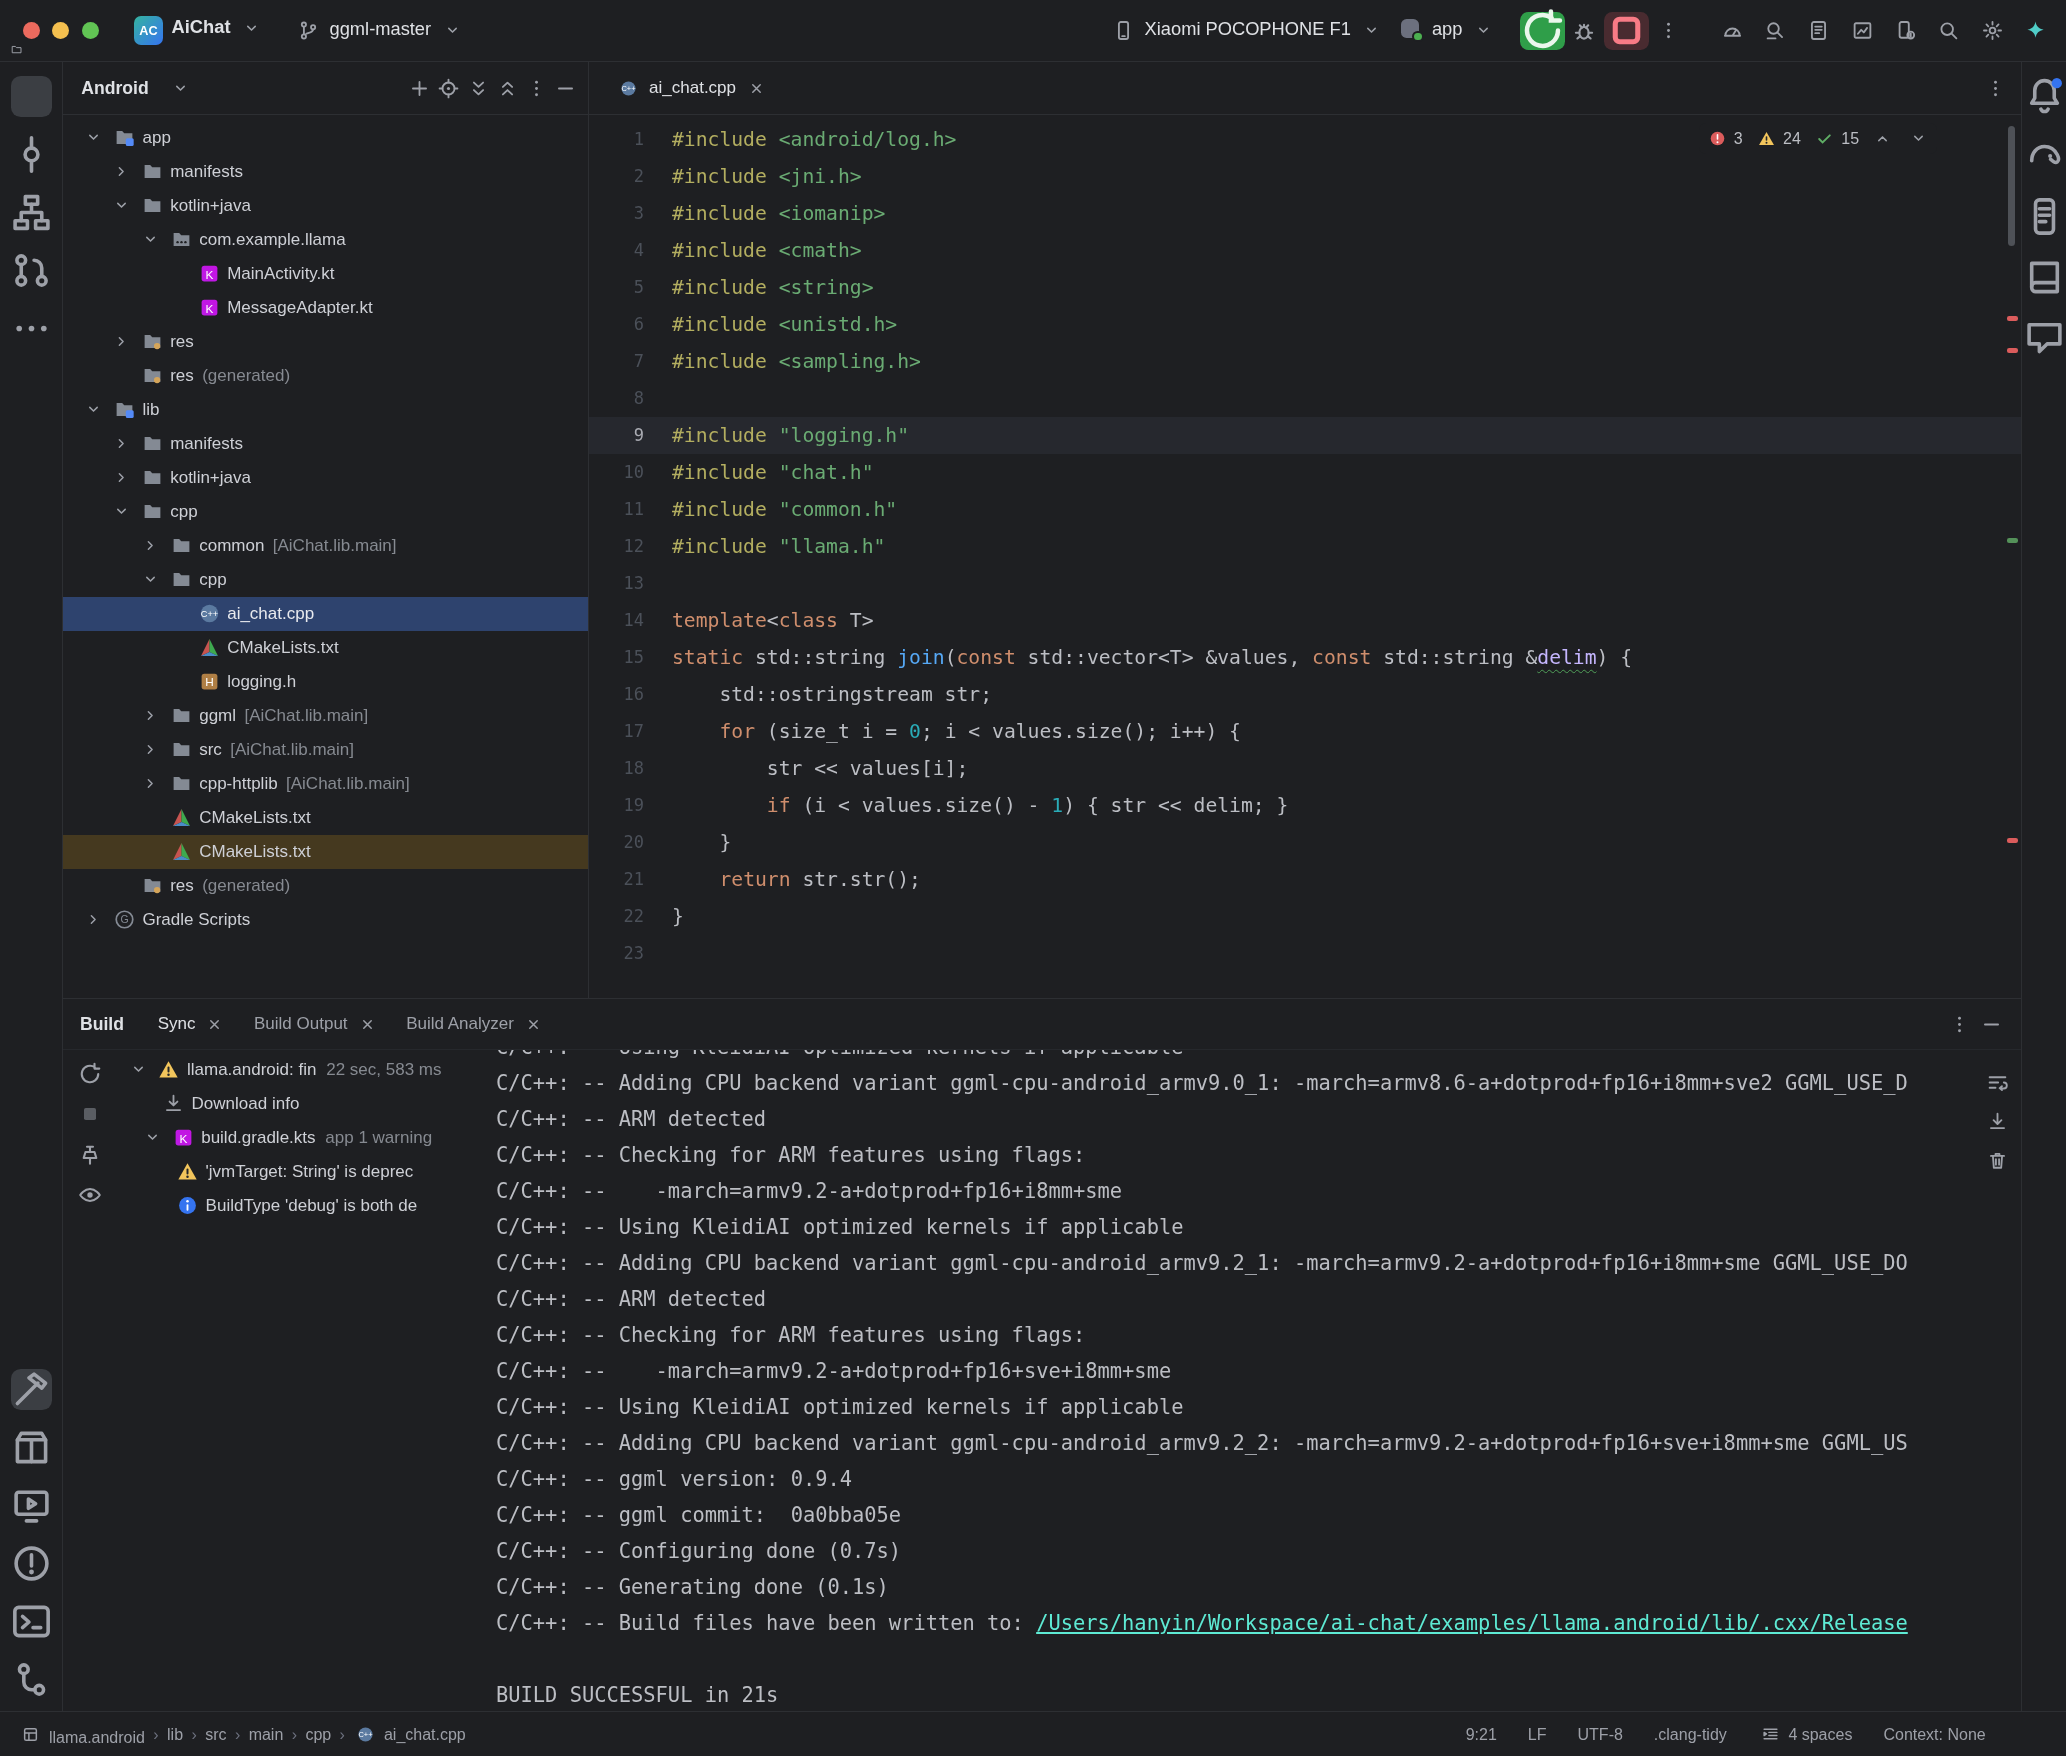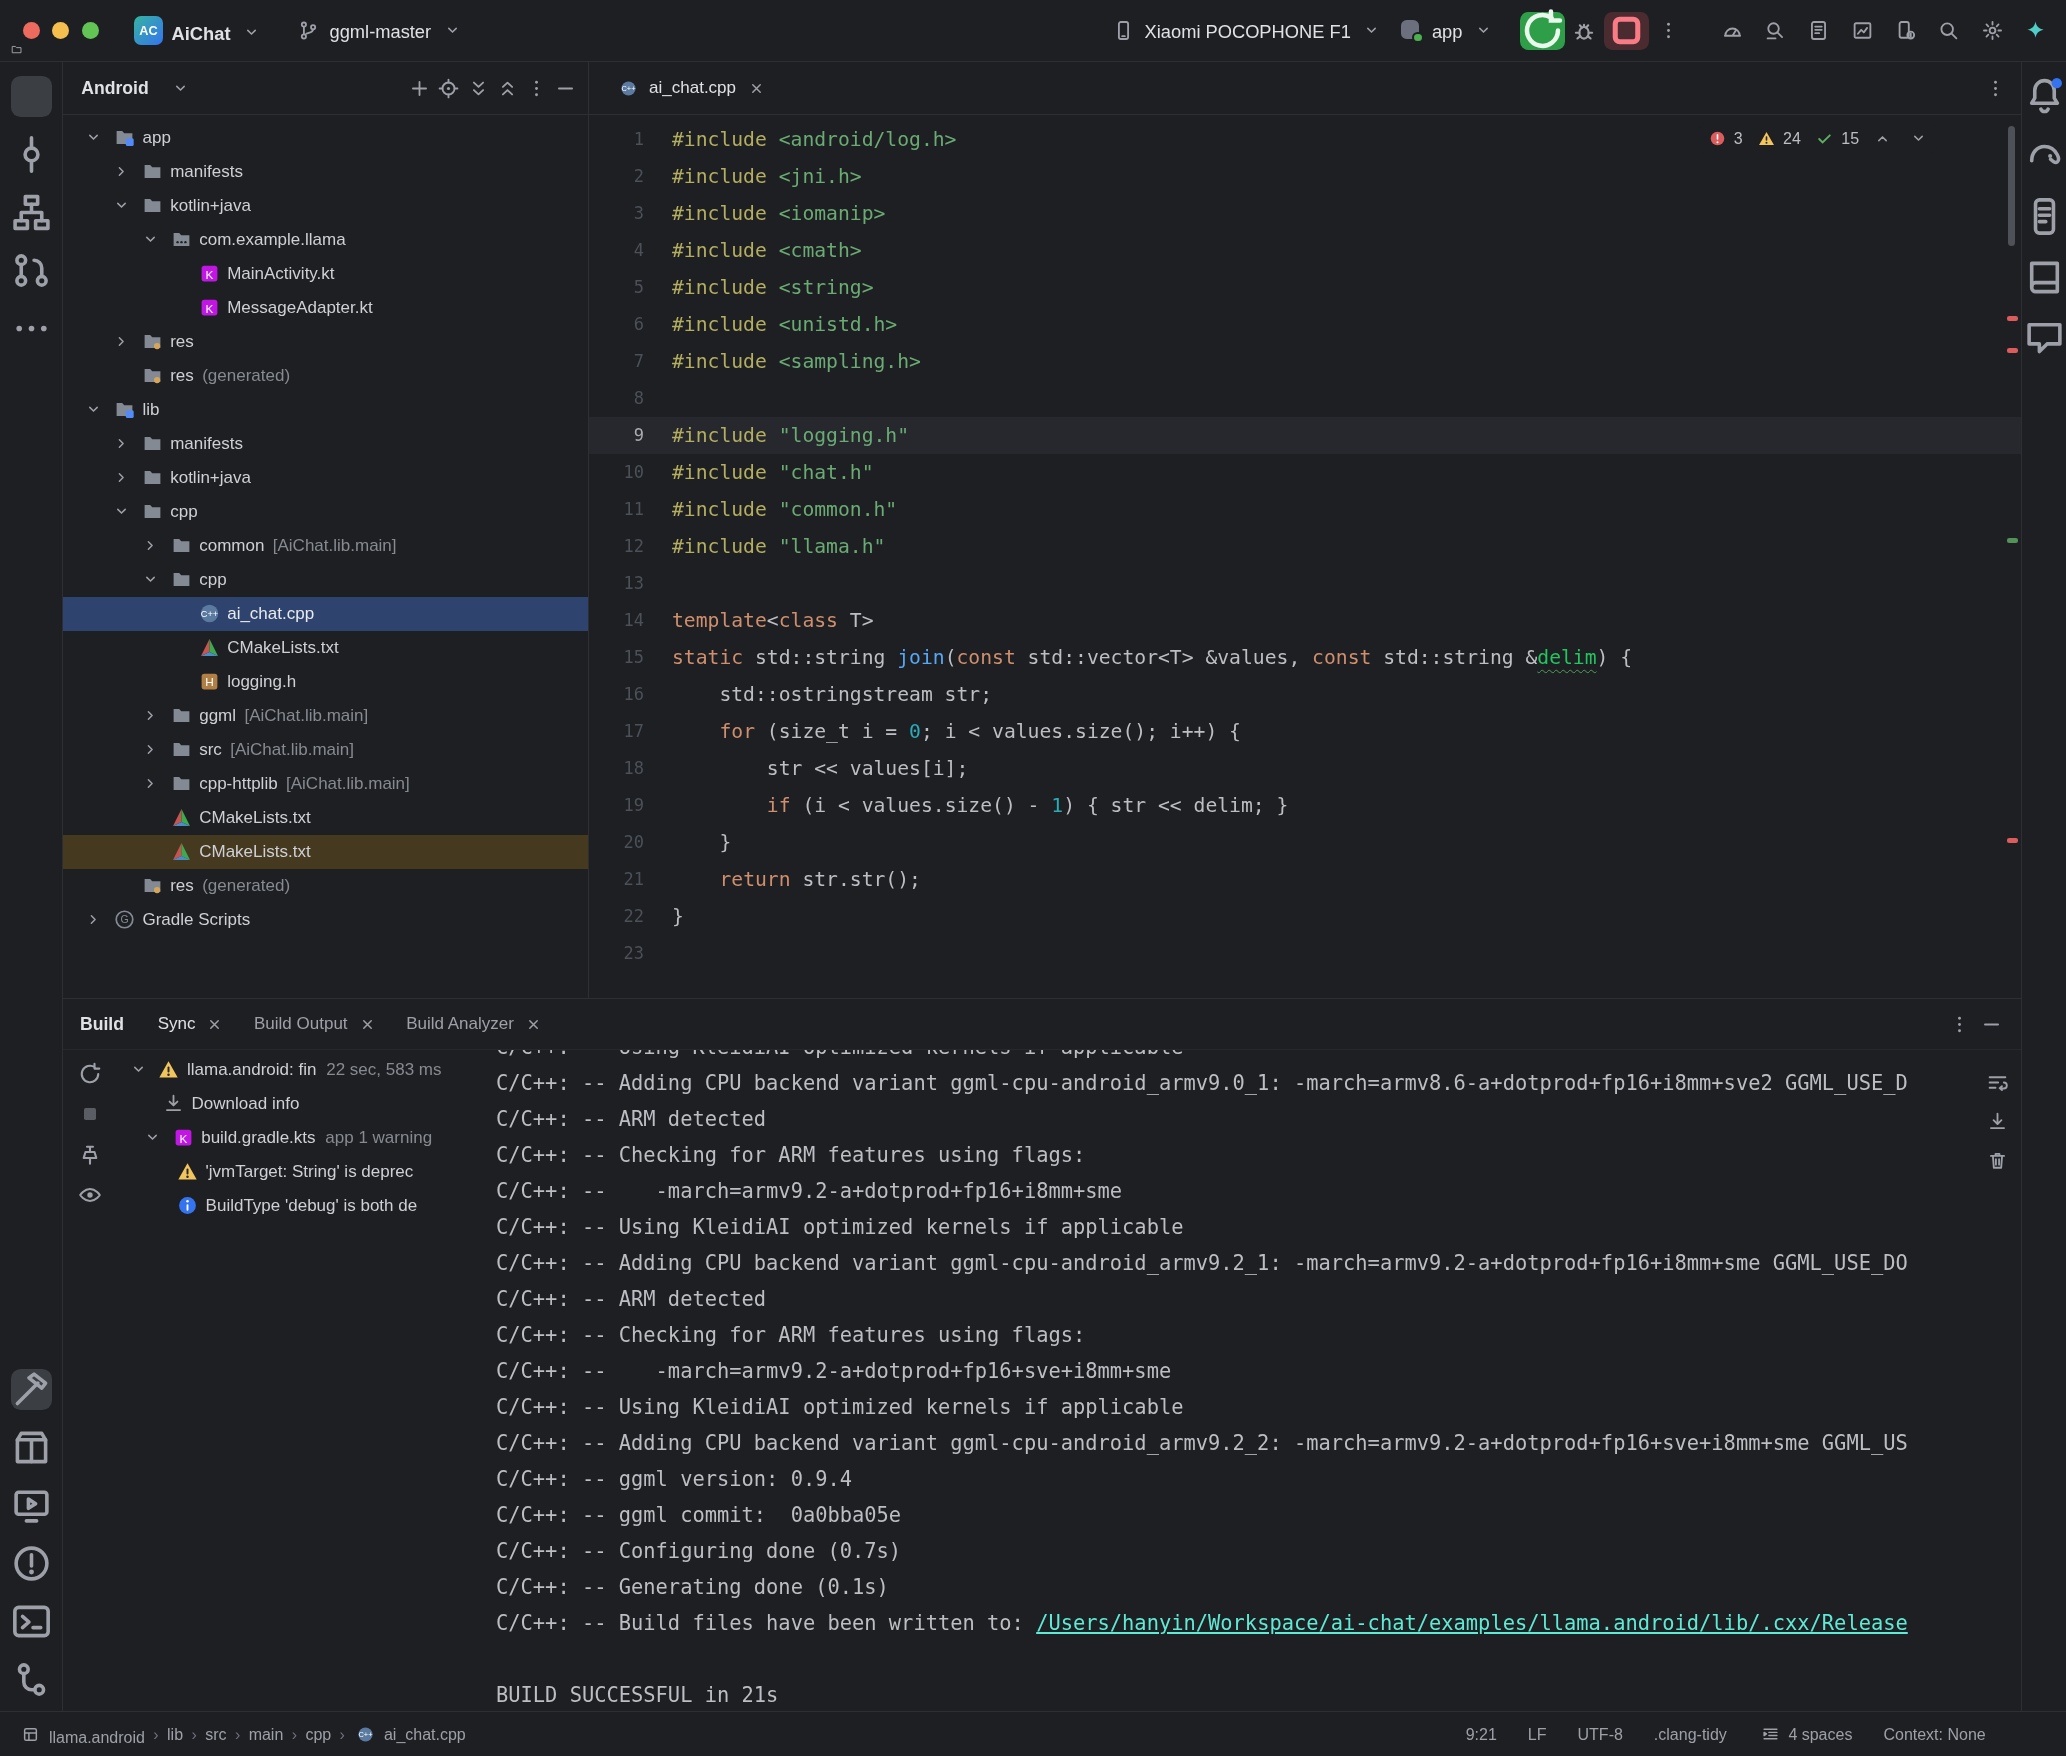--- a/index.html
+++ b/index.html
@@ -6,21 +6,21 @@
 html,body{width:2066px;height:1757px;background:#1e1f22;color:#dfe1e5;font-family:"Liberation Sans",sans-serif;overflow:hidden;user-select:none}
 .ic{display:inline-flex;align-items:center;justify-content:center;width:25px;height:25px;flex:none}
 .ic svg{width:21px;height:21px}
 .ic.sm svg{width:17px;height:17px}
 .ic.lg svg{width:24px;height:24px}
 
 
 #titlebar{height:62px;display:flex;align-items:center;border-bottom:0.7px solid #2d2f33;padding:0 14px 0 22.5px}
 .traffic{display:flex;gap:12.7px;margin-right:25px}
 .tl{width:17px;height:17px;border-radius:50%}
-.tb-group{display:flex;align-items:flex-end;gap:8.4px;font-size:18.3px;color:#dfe1e5;padding:7px 9.8px;border-radius:8.4px}
+.tb-group{display:flex;align-items:flex-start;gap:8.4px;font-size:18.3px;color:#dfe1e5;padding:7px 9.8px;border-radius:8.4px}
 .appicon{width:29.5px;height:29.5px;border-radius:7px;background:linear-gradient(135deg,#35b3a0,#3574f0);display:flex;align-items:center;justify-content:center;font-size:12.7px;font-weight:700;color:#fff}
 .tb-name{font-weight:600}
 #tb-center{display:flex;align-items:center;margin-left:auto;gap:7px}
 #tb-center .lbl{font-size:18.3px;color:#dfe1e5}
 .runcfg-icon{position:relative;width:24px;height:24px}
 .runcfg-icon .sq{position:absolute;inset:1.4px 4.2px 4.2px 1.4px;border-radius:5.6px;background:#6c707e}
 .runcfg-icon .dot{position:absolute;right:0;bottom:0;width:11.2px;height:11.2px;border-radius:50%;background:#4caf50;border:2.1px solid #1e1f22}
 .btn{display:flex;align-items:center;justify-content:center;width:45px;height:38px;border-radius:8.4px}
 .btn.run{background:#2f9e49;margin-left:12.7px}
 .btn.stop{background:rgba(229,87,101,.22)}
@@ -56,21 +56,21 @@
 .tab{display:flex;align-items:center;gap:8.4px;height:100%;padding:0 14px;font-size:17px;color:#dfe1e5}
 #tab-more{margin-left:auto;margin-right:12.7px}
 #editor{flex:1;position:relative;overflow:hidden}
 #code-lines{padding-top:5.6px;font-family:"DejaVu Sans Mono",monospace;font-size:19.7px}
 .cline{display:flex;height:37px;align-items:center}
 .cline.cur{background:#26282e}
 .gnum{width:83px;text-align:right;padding-right:28px;color:#4b5059;font-size:17px;flex:none;font-family:"DejaVu Sans Mono",monospace}
 .cline.cur .gnum{color:#a9abb2}
 .ctext{white-space:pre}
 .tk-d{color:#b3ae60}.tk-s{color:#6aab73}.tk-k{color:#cf8e6d}.tk-f{color:#56a8f5}.tk-n{color:#2aacb8}.tk-t{color:#bcbec4}
-.tk-w{color:#22c55e;text-decoration:underline wavy #4f9e58 1.4px;text-underline-offset:4.9px}
+.tk-w{color:#c4b5fd;text-decoration:underline wavy #4f9e58 1.4px;text-underline-offset:4.9px}
 #badges{position:absolute;top:8.4px;right:84px;display:flex;align-items:center;gap:11.2px;font-size:16px;color:#bcbec4;background:#1e1f22;padding:2.8px 5.6px;border-radius:7px}
 #badges .bset{display:flex;align-items:center;gap:4.2px}
 .vscroll{position:absolute;right:5.6px;top:11.2px;width:7px;height:120px;border-radius:3.5px;background:#4e5157}
 .mark{position:absolute;right:2.8px;width:11.2px;height:4.9px;border-radius:2.1px}
 
 
 #build{flex:1;display:flex;flex-direction:column;border-top:0.7px solid #2d2f33;min-height:0}
 #bhdr{height:51px;display:flex;align-items:center;gap:4.2px;padding:0 17px;border-bottom:0.7px solid #26282c}
 #bhdr .btitle{font-size:17.6px;font-weight:700;margin-right:18.3px}
 .btab{display:flex;align-items:center;gap:7px;font-size:17px;color:#9da0a8;padding:5.6px 11.2px;border-radius:5.6px}

